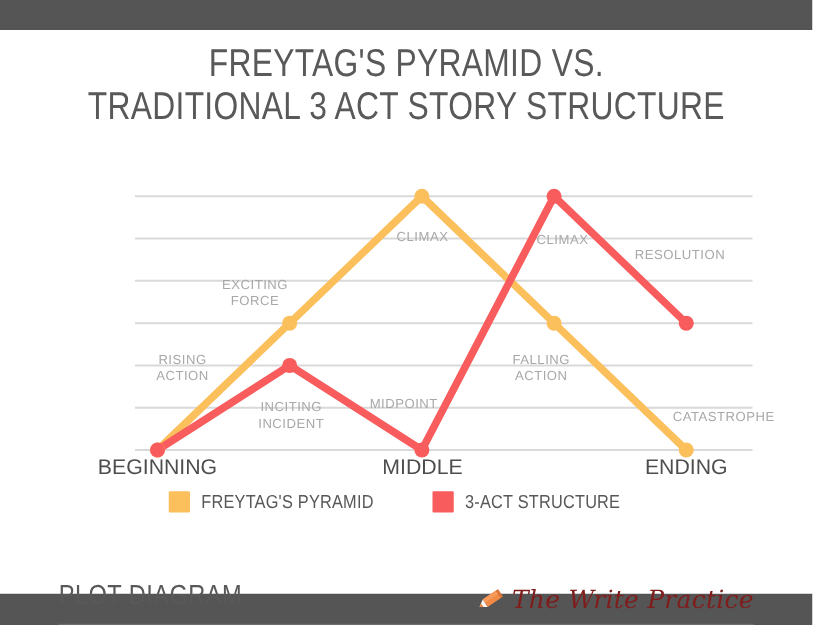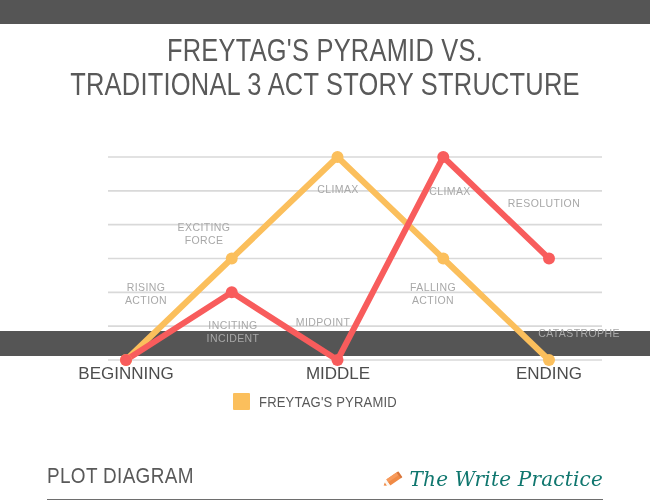--- a/index.html
+++ b/index.html
@@ -1,21 +1,21 @@
 <!DOCTYPE html>
 <html><head>
 <meta charset="utf-8">
 <style>
   html,body{margin:0;padding:0;}
   body{
     width:650px;height:500px;overflow:hidden;background:#ffffff;
     font-family:"Liberation Sans", sans-serif;
     -webkit-font-smoothing:antialiased;
   }
-  .page{position:relative;width:650px;height:356px;background:#fff;}
+  .page{position:relative;width:650px;height:500px;background:#fff;}
   .bar-top{position:absolute;left:0;top:0;width:650px;height:24px;background:#555555;}
   .bar-bottom{position:absolute;left:0;bottom:0;width:650px;height:25px;background:#555555;}
 
   .title{
     position:absolute;left:0;top:34px;width:650px;
     text-align:center;color:#595959;
     font-family:"Liberation Sans Narrow","Liberation Sans",sans-serif;
     font-size:31px;line-height:34px;font-weight:400;letter-spacing:.3px;
     transform:scaleX(.82);transform-origin:50% 0;
   }
@@ -39,21 +39,21 @@
   .foot-label{
     position:absolute;left:47px;top:0;color:#595959;
     font-family:"Liberation Sans Narrow","Liberation Sans",sans-serif;
     font-size:22px;letter-spacing:.4px;
     transform:scaleX(.86);transform-origin:0 0;white-space:nowrap;
   }
   .rule{position:absolute;left:47px;top:36px;width:556px;height:2px;background:#6e6e6e;}
 
   .brand{position:absolute;right:47px;top:4px;display:flex;align-items:center;gap:4px;}
   .brand-text{
-    color:#0f766e;font-size:20px;white-space:nowrap;
+    color:#7f1d1d;font-size:20px;white-space:nowrap;
     font-family:"DejaVu Serif","Liberation Serif",serif;
     font-style:italic;letter-spacing:.2px;
   }
 </style>
 </head>
 <body>
 
 <div class="page">
 
   <div class="bar-top"></div>
@@ -106,20 +106,24 @@
         <text x="338" y="379" text-anchor="middle" fill="#4d4d4d" font-size="17" font-family="&quot;Liberation Sans&quot;, sans-serif">MIDDLE</text>
         <text x="549" y="379" text-anchor="middle" fill="#4d4d4d" font-size="17" font-family="&quot;Liberation Sans&quot;, sans-serif">ENDING</text>
       </g>
   </svg>
 
   <div class="legend" id="legend">
       <div class="lg-item">
         <span class="lg-swatch" style="background: rgb(251, 191, 92);"></span>
         <span class="lg-text">FREYTAG'S PYRAMID</span>
       </div>
+      <div class="lg-item">
+        <span class="lg-swatch" style="background: rgb(248, 92, 92);"></span>
+        <span class="lg-text">3-ACT STRUCTURE</span>
+      </div>
     </div>
 
   <div class="footer">
     <div class="foot-label">PLOT DIAGRAM</div>
     <div class="rule"></div>
     <div class="brand">
       <svg width="26" height="24" viewBox="0 0 26 24">
         <g transform="rotate(-34 13 12)">
           <rect x="7" y="8.6" width="13" height="7.2" rx="0.6" fill="#F08A45"></rect>
           <rect x="7" y="8.6" width="13" height="3.4" rx="0.6" fill="#F79A5B"></rect>

